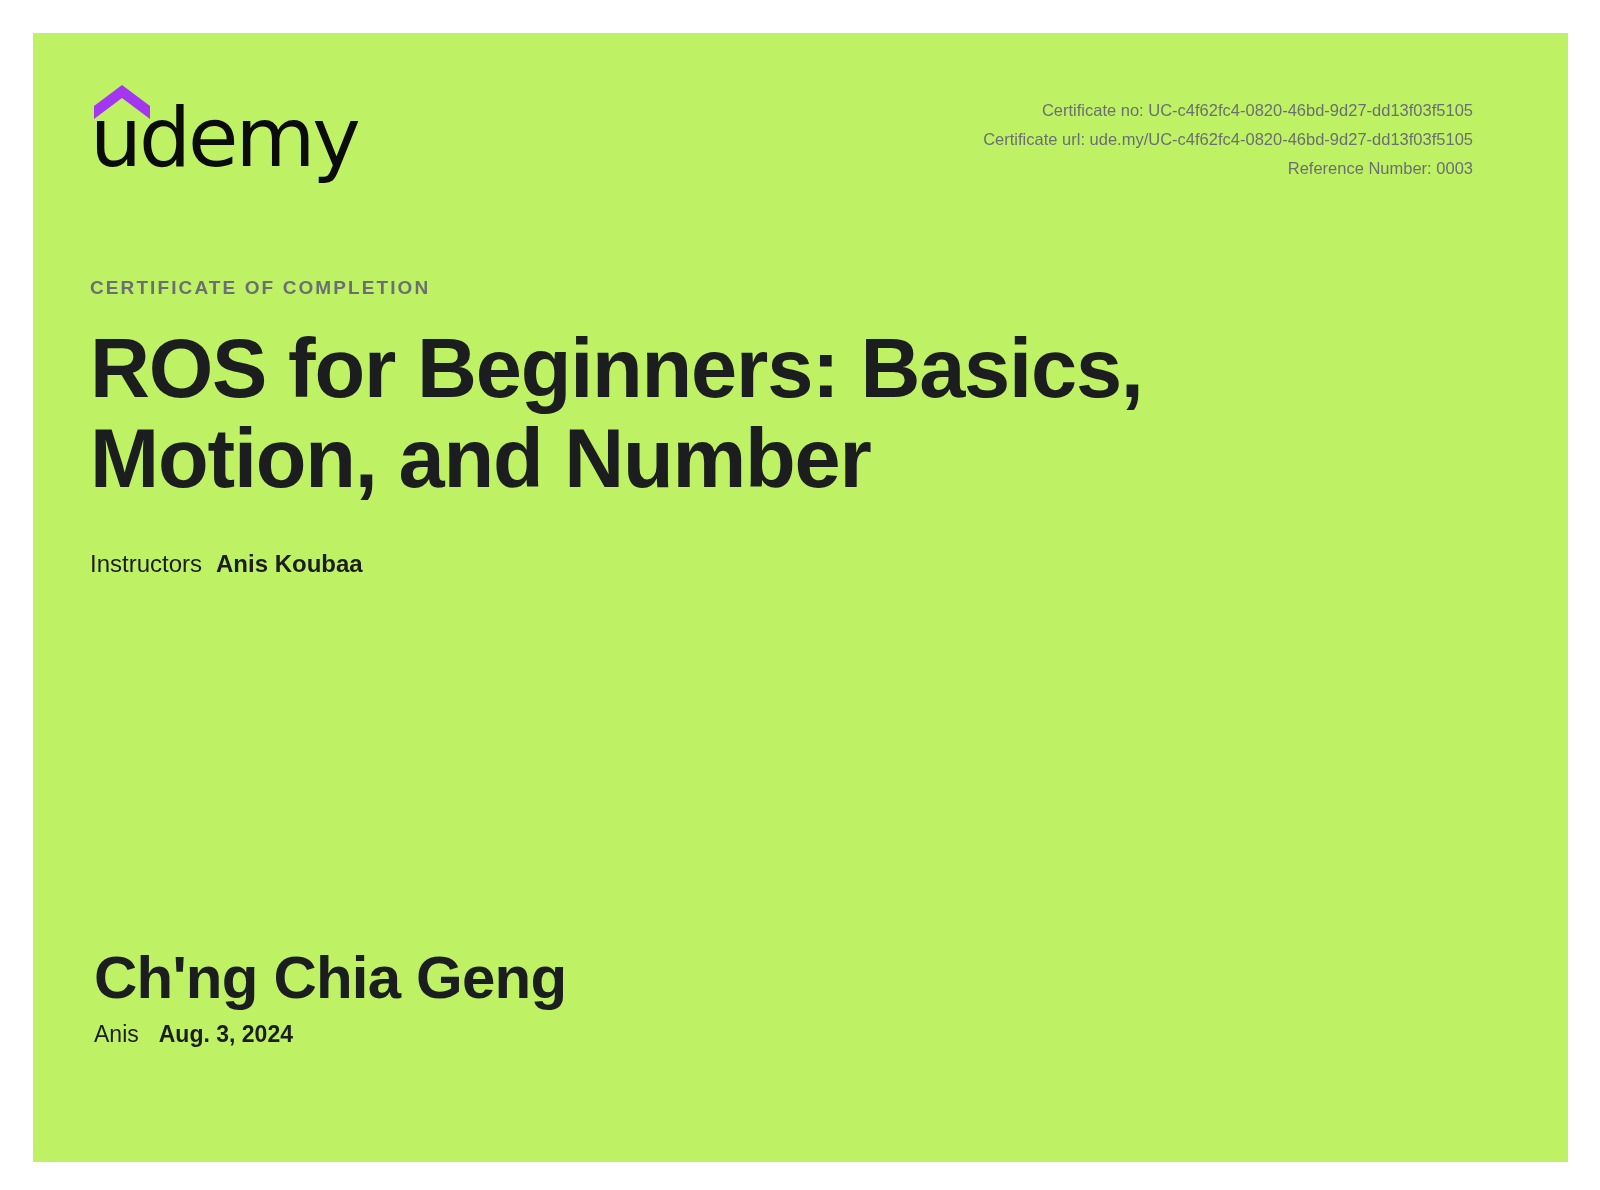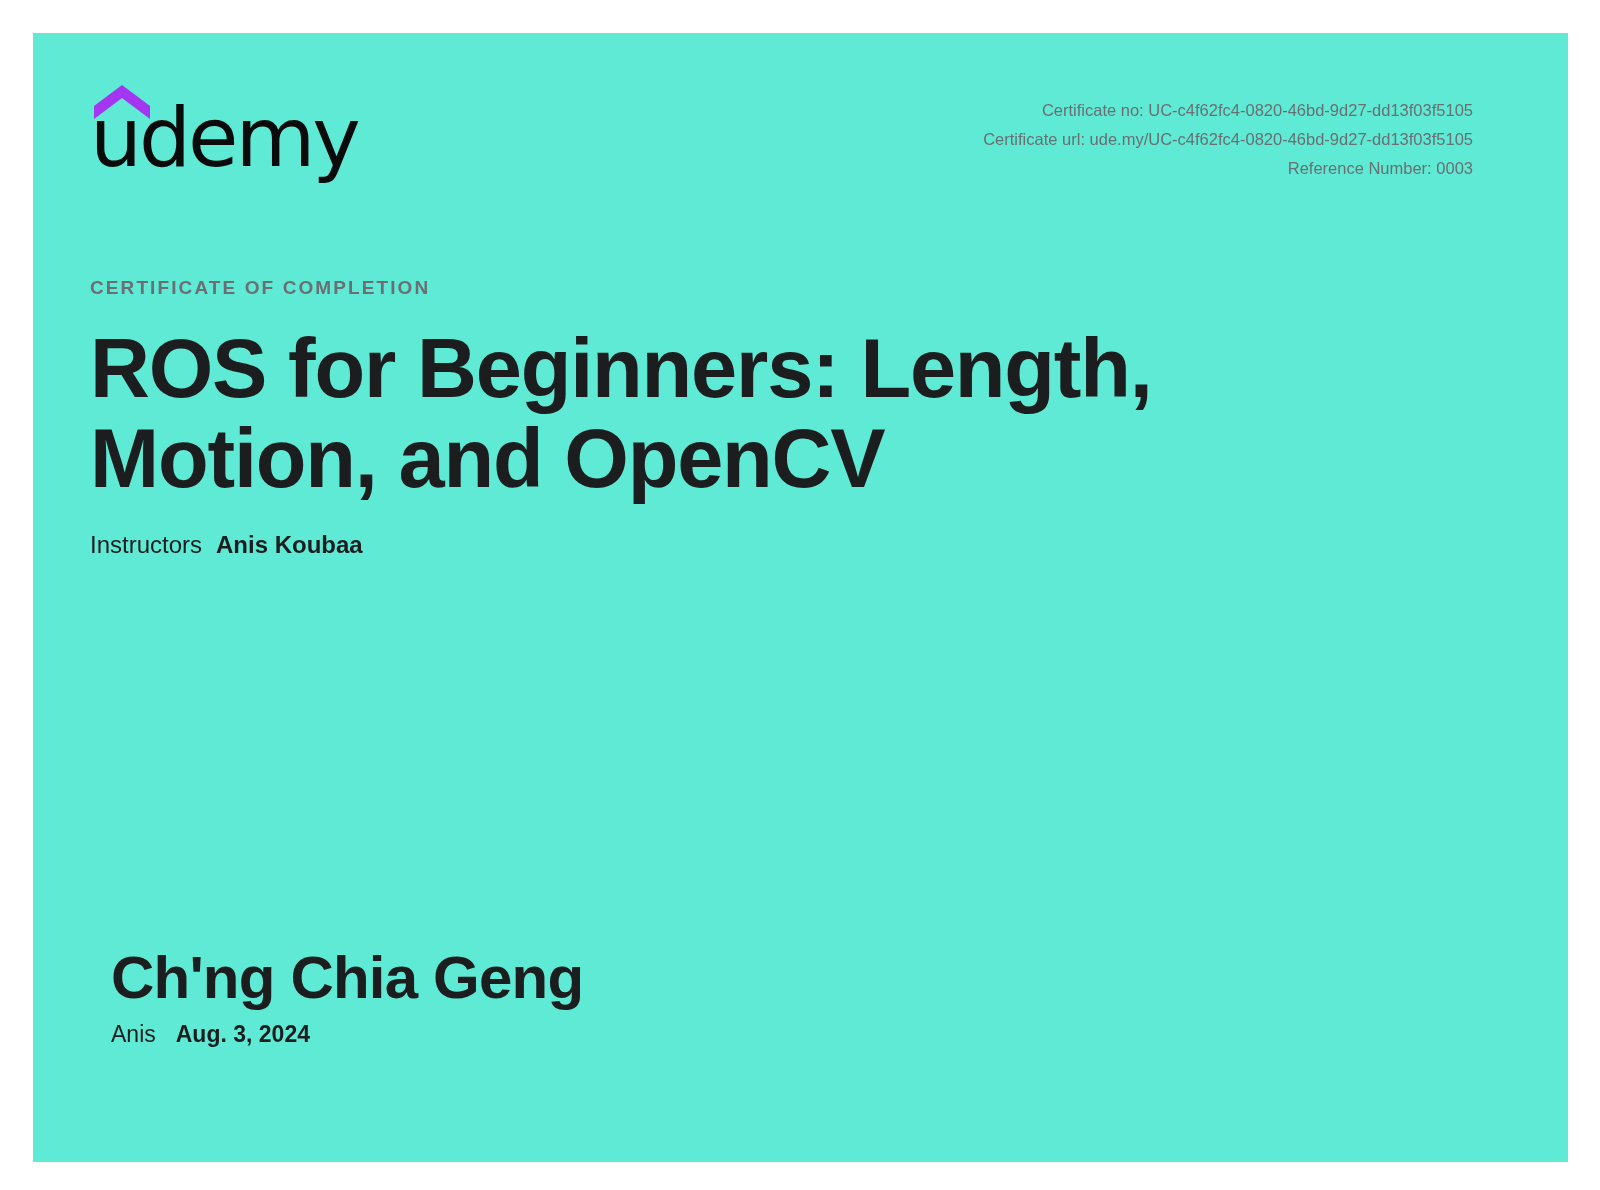--- a/index.html
+++ b/index.html
@@ -22,21 +22,21 @@
     background: #ffffff;
   }
 
   
   #certificate-card {
     position: absolute;
     left: 33px;
     top: 33px;
     width: 1535px;
     height: 1129px;
-    background: #5eead4;
+    background: #bef264;
     box-sizing: border-box;
   }
 
   
   #certificate-header {
     position: absolute;
     left: 0;
     top: 0;
     width: 100%;
     height: 180px;
@@ -107,39 +107,39 @@
     margin-top: 27px;
     font-size: 83px;
     font-weight: bold;
     color: #1c1d1f;
     line-height: 1.09;
     letter-spacing: -1.2px;
     max-width: 1340px;
   }
 
   #instructors-row {
-    margin-top: 28px;
+    margin-top: 47px;
     font-size: 24px;
     color: #1c1d1f;
     line-height: 1;
   }
   #instructors-label {
     font-weight: 400;
     color: #1c1d1f;
   }
   #instructors-names {
     font-weight: bold;
     color: #1c1d1f;
     margin-left: 14px;
   }
 
   
   #recipient-block {
     position: absolute;
-    left: 78px;
+    left: 61px;
     top: 913px;
     width: 1200px;
   }
 
   #recipient-name {
     margin: 0;
     padding: 0;
     font-size: 60px;
     font-weight: bold;
     color: #1c1d1f;
@@ -183,21 +183,21 @@
         <span class="meta-line">Certificate url: ude.my/UC-c4f62fc4-0820-46bd-9d27-dd13f03f5105</span>
         <span class="meta-line">Reference Number: 0003</span>
       </div>
 
     </div>
 
     <div id="certificate-body">
 
       <div id="certificate-eyebrow">CERTIFICATE OF COMPLETION</div>
 
-      <h1 id="course-title">ROS for Beginners: Length, Motion, and OpenCV</h1>
+      <h1 id="course-title">ROS for Beginners: Basics, Motion, and Number</h1>
 
       <div id="instructors-row">
         <span id="instructors-label">Instructors</span><span id="instructors-names">Anis Koubaa</span>
       </div>
 
     </div>
 
     <div id="recipient-block">
 
       <div id="recipient-name">Ch'ng Chia Geng</div>

